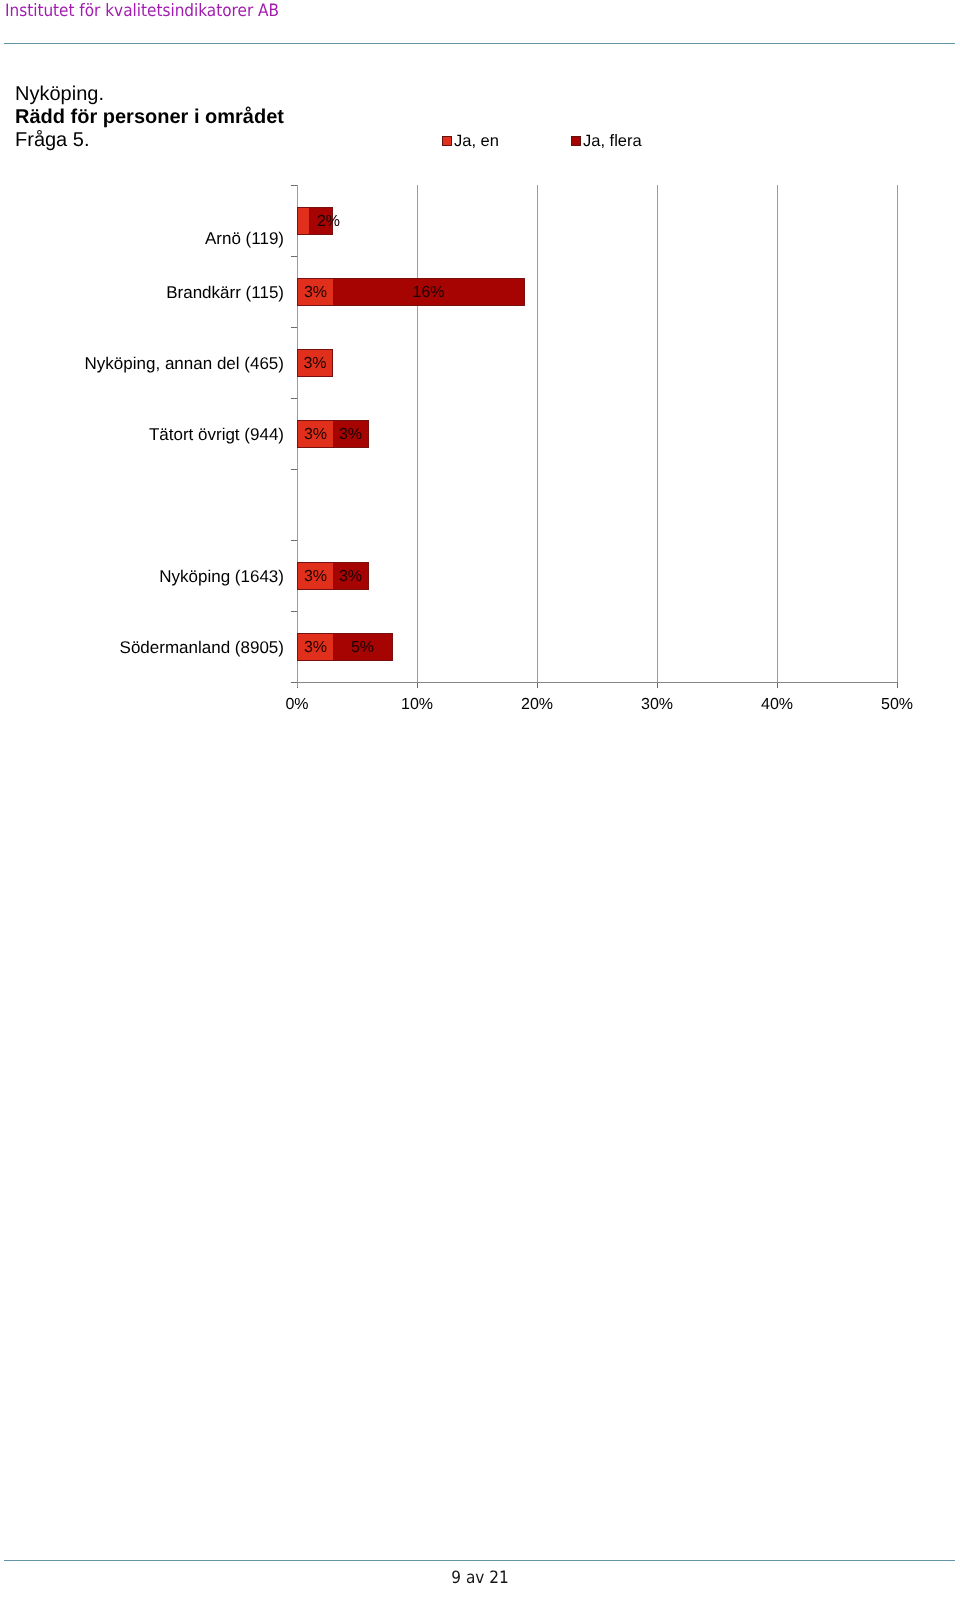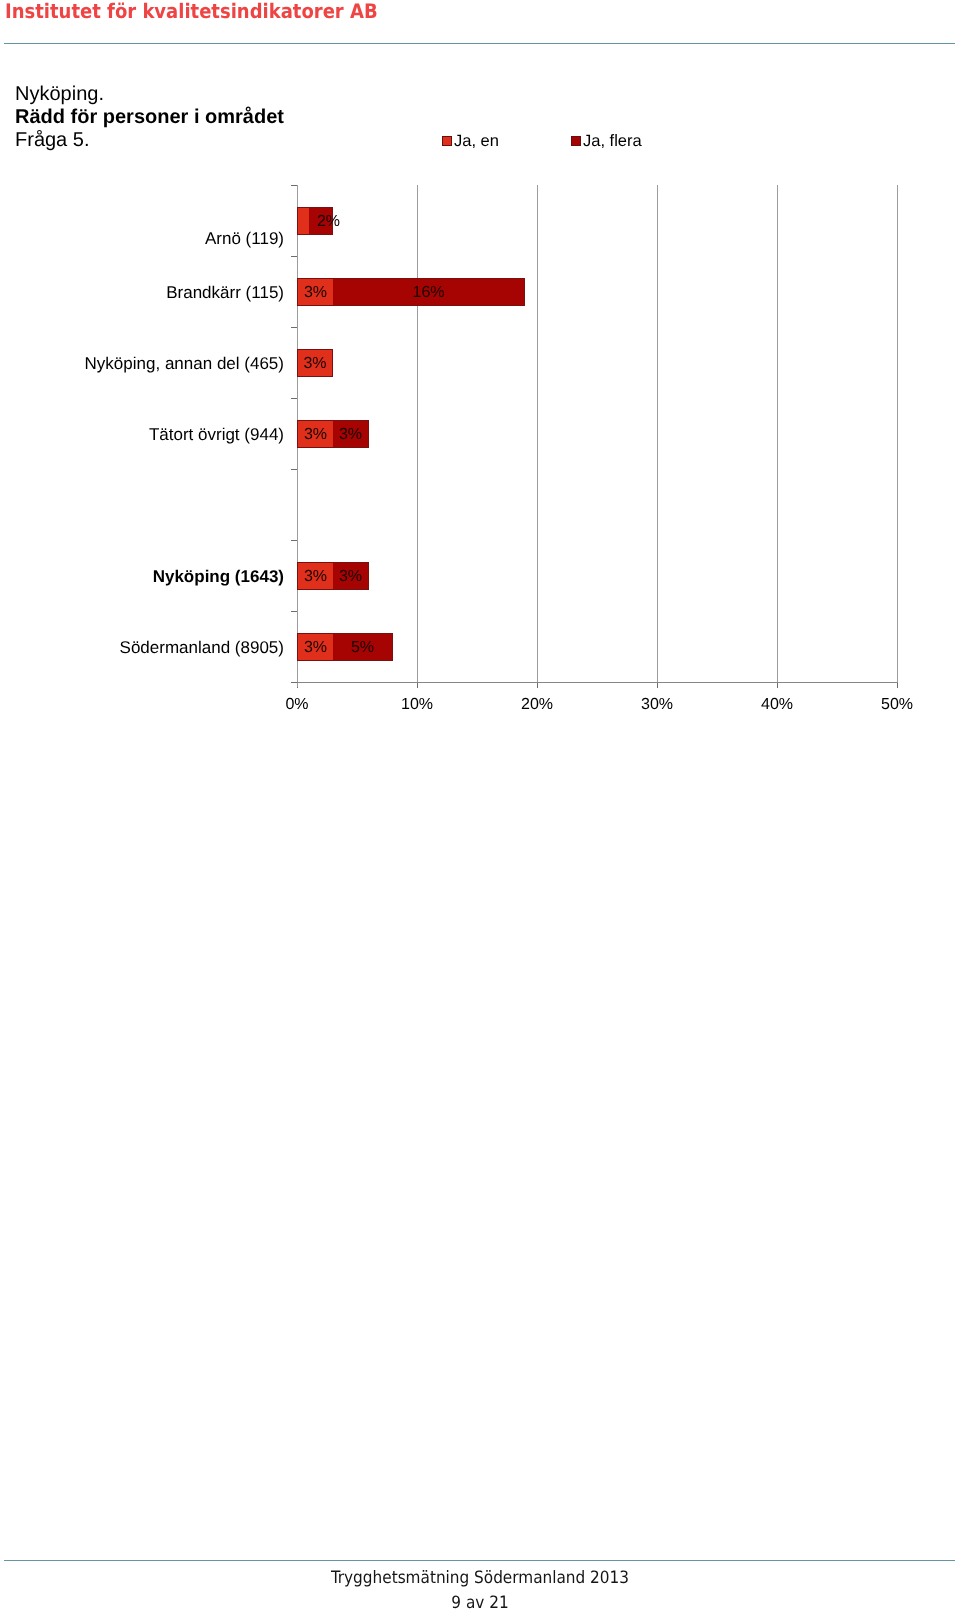--- a/index.html
+++ b/index.html
@@ -3,22 +3,22 @@
 <meta charset="utf-8">
 <style>
   html,body{margin:0;padding:0;background:#ffffff;}
   body{width:960px;height:1612px;position:relative;overflow:hidden;
        font-family:"Liberation Sans",sans-serif;
        -webkit-font-smoothing:antialiased;
        text-rendering:geometricPrecision;}
   .page{position:absolute;left:0;top:0;width:960px;height:1612px;background:#fff;}
 
   
-  .hdr-text{position:absolute;left:5px;top:1px;font-size:20px;line-height:20px;
-            color:#ef4444;font-family:"DejaVu Sans",sans-serif;font-stretch:condensed;font-weight:bold;}
+  .hdr-text{position:absolute;left:5px;top:1px;font-size:17px;line-height:20px;
+            color:#a21caf;font-family:"DejaVu Sans",sans-serif;font-stretch:condensed;}
   .hdr-rule{position:absolute;left:4px;top:43px;width:951px;height:1px;background:#6395A6;}
 
   
   .title-block{position:absolute;left:15px;top:83px;width:430px;}
   .t-line{font-size:20px;line-height:23.2px;color:#000;white-space:nowrap;}
   .t-line.bold{font-weight:bold;}
 
   
   .chart{position:absolute;left:0;top:0;width:960px;height:760px;}
   .legend{position:absolute;top:132px;left:0;width:860px;height:20px;}
@@ -121,21 +121,21 @@
       </div>
       <div class="cat-label" style="top: 425.5px; margin-left: 40px;">Tätort övrigt (944)</div>
       <div class="bar" style="left: 297px; top: 419.5px; width: 72px;">
         <div class="seg a first" style="left: 0px; width: 36px; background: rgb(224, 48, 27);">
           <span class="v">3%</span>
         </div>
         <div class="seg b last" style="left: 36px; width: 36px; background: rgb(165, 4, 3);">
           <span class="v">3%</span>
         </div>
       </div>
-      <div class="cat-label" style="top: 567.5px; font-weight: bold;">Nyköping (1643)</div>
+      <div class="cat-label" style="top: 567.5px;">Nyköping (1643)</div>
       <div class="bar" style="left: 297px; top: 561.5px; width: 72px;">
         <div class="seg a first" style="left: 0px; width: 36px; background: rgb(224, 48, 27);">
           <span class="v">3%</span>
         </div>
         <div class="seg b last" style="left: 36px; width: 36px; background: rgb(165, 4, 3);">
           <span class="v">3%</span>
         </div>
       </div>
       <div class="cat-label" style="top: 638.5px;">Södermanland (8905)</div>
       <div class="bar" style="left: 297px; top: 632.5px; width: 96px;">
@@ -147,17 +147,16 @@
         </div>
       </div>
       <div class="legend">
         <div class="lg-item" style="left: 442px;"><span class="lg-swatch" style="background: rgb(224, 48, 27);"></span><span class="lg-label">Ja, en</span></div>
         <div class="lg-item" style="left: 571px;"><span class="lg-swatch" style="background: rgb(165, 4, 3);"></span><span class="lg-label">Ja, flera</span></div>
       </div>
     </div>
 
   <div class="ftr-rule"></div>
   <div class="ftr-text">
-    <div>Trygghetsmätning Södermanland 2013</div>
     <div>9 av 21</div>
   </div>
 
 </div>
 
 </body></html>

